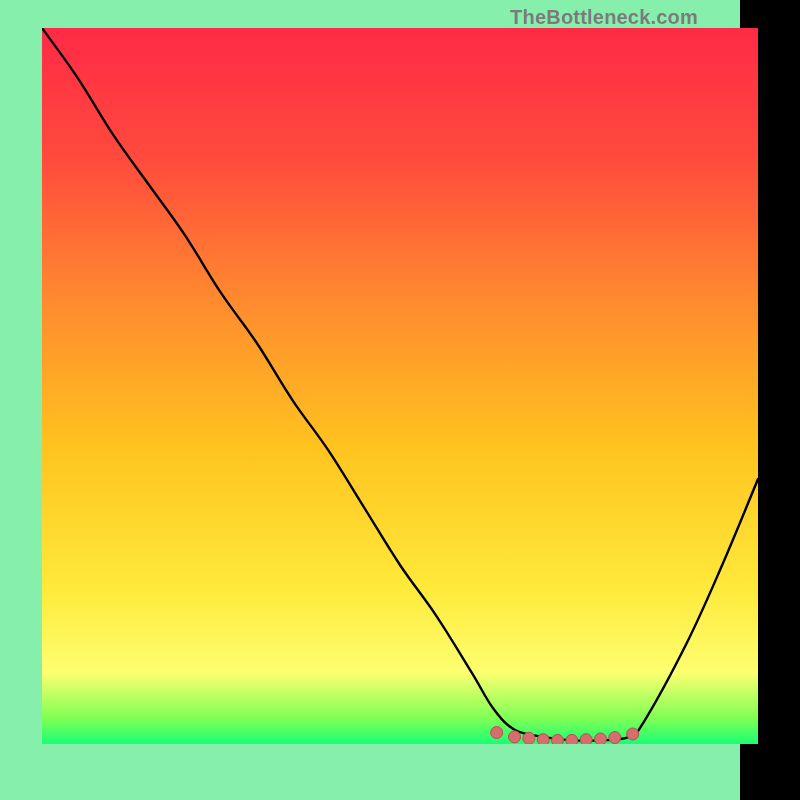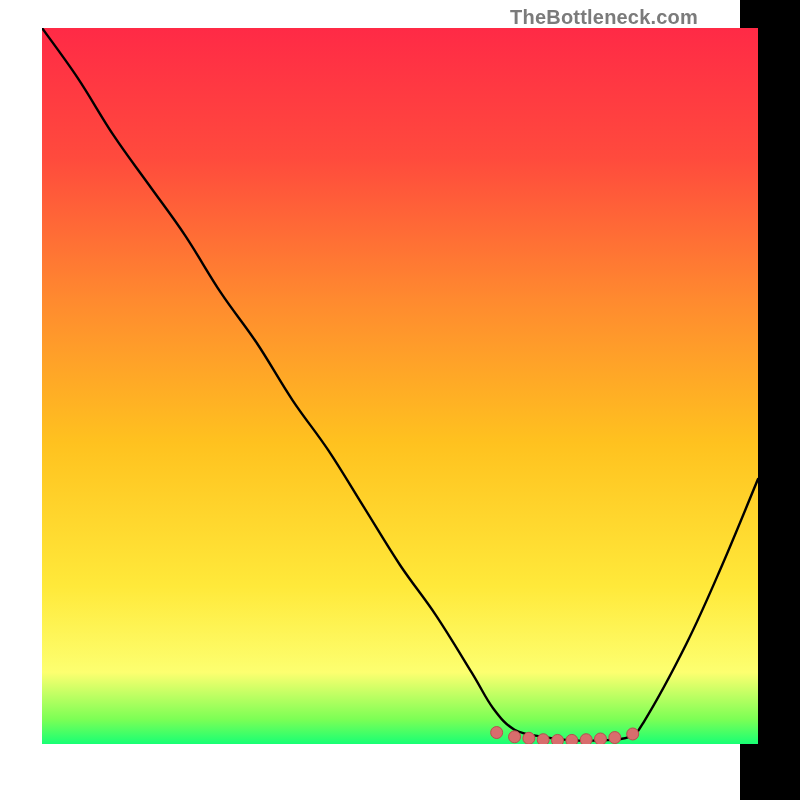--- a/index.html
+++ b/index.html
@@ -7,21 +7,21 @@
     padding: 0;
     width: 800px;
     height: 800px;
     background: #000;
     overflow: hidden;
   }
   .stage {
     position: relative;
     width: 740px;
     height: 800px;
-    background: #ffffff;
+    background: #86efac;
   }
   .plot {
     position: absolute;
     left: 42px;
     top: 28px;
     width: 716px;
     height: 716px;
   }
   .watermark {
     position: absolute;

